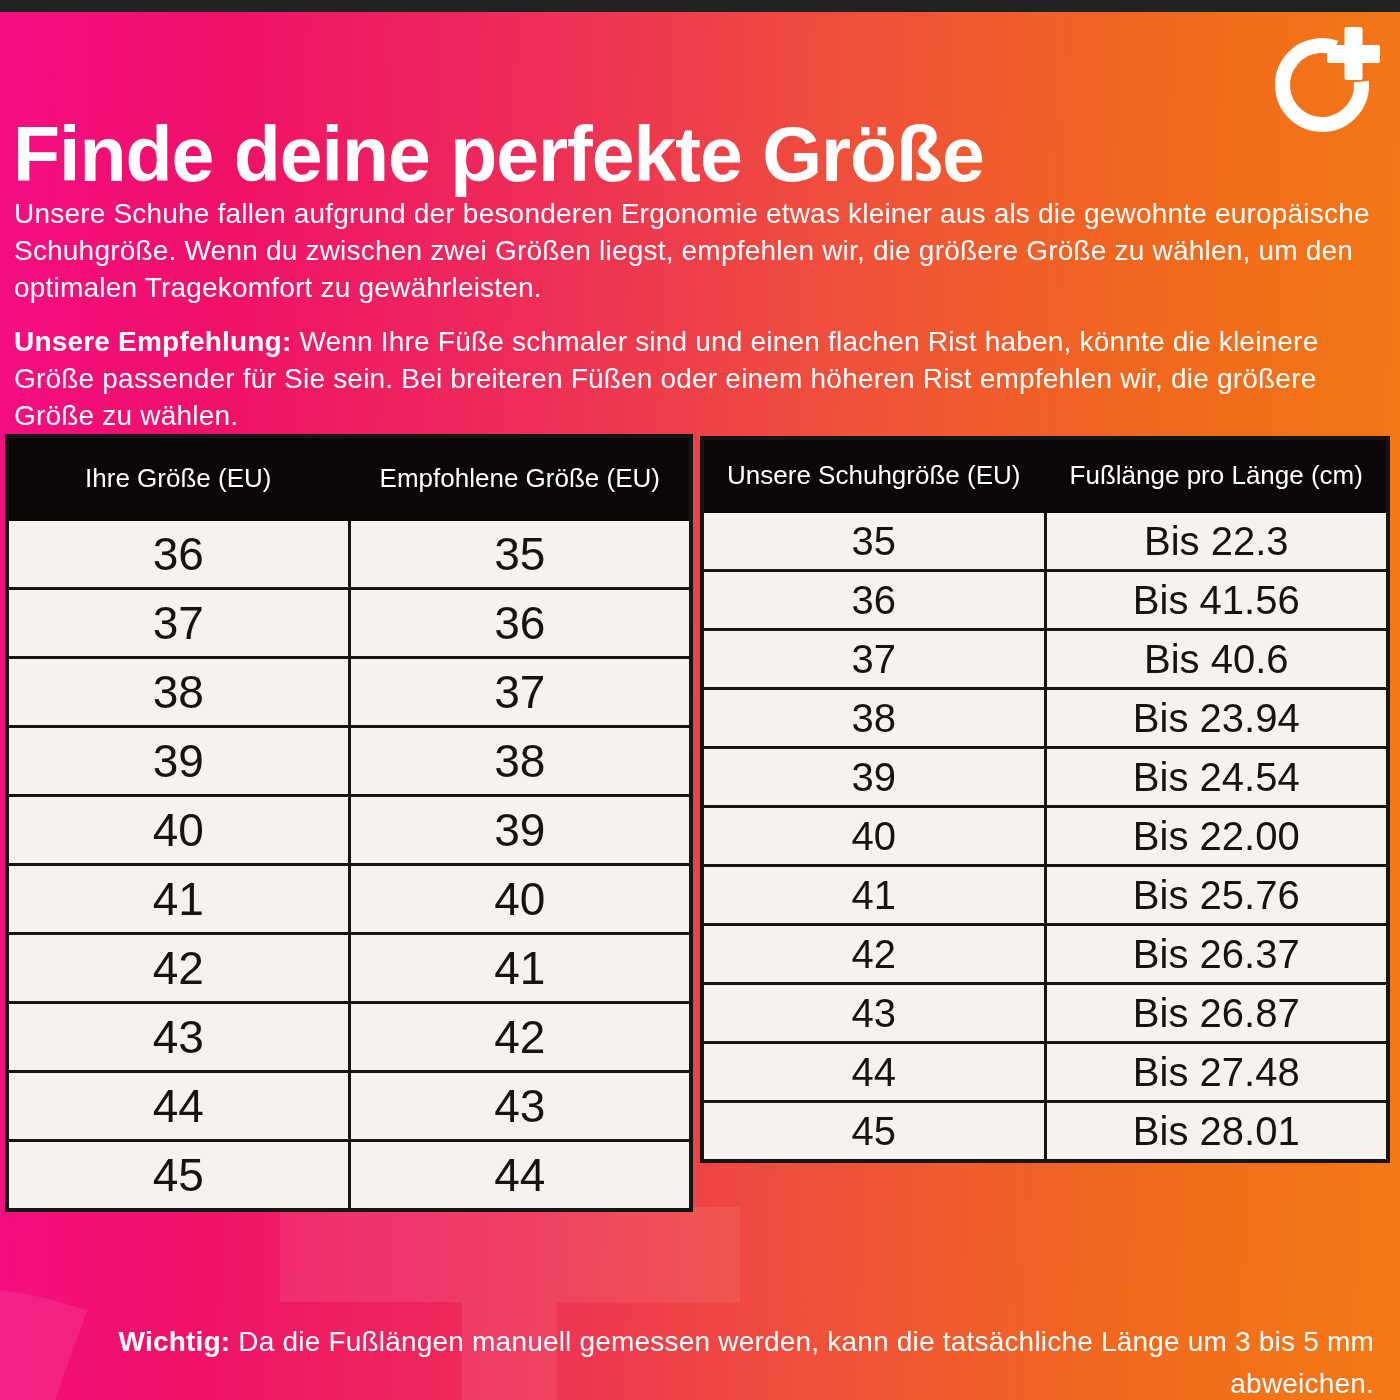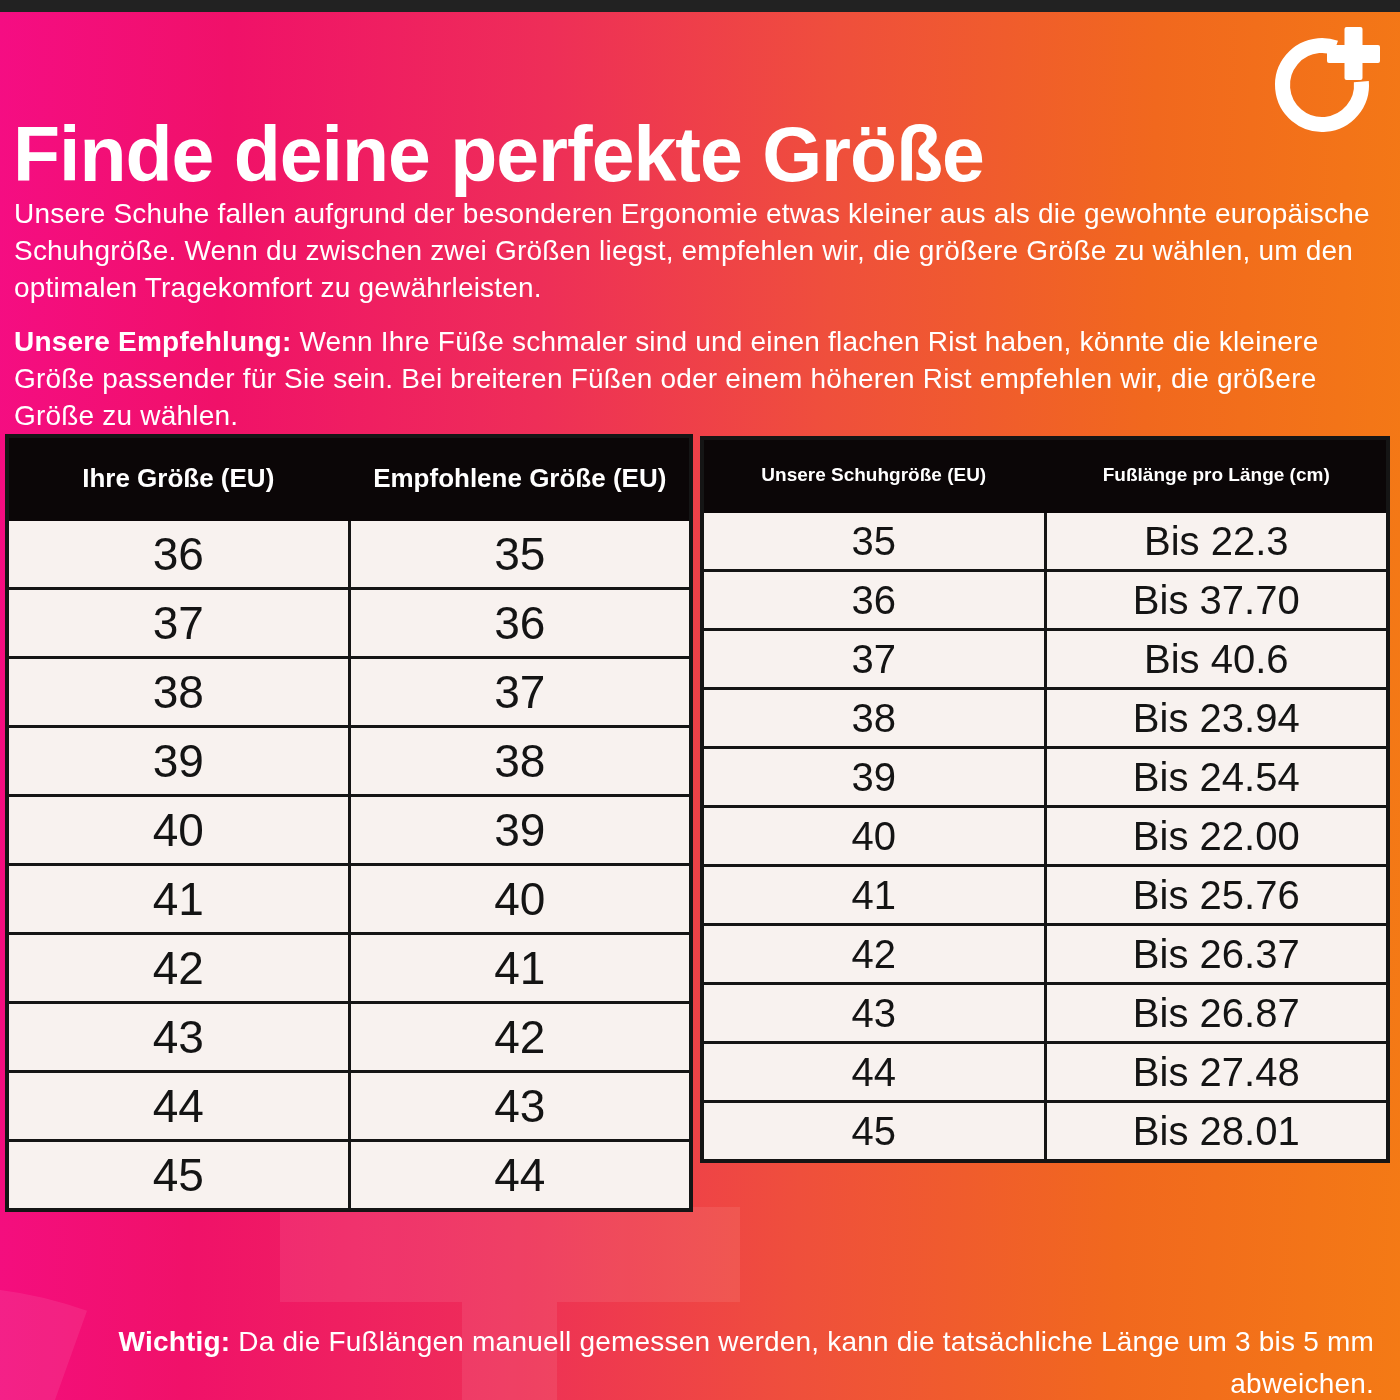--- a/index.html
+++ b/index.html
@@ -26,31 +26,31 @@
   .note{top:1281px;width:1360px;line-height:1.5;text-align:right;}
   .para b{font-weight:700;}
   .logo{position:absolute;left:1272px;top:14px;width:112px;height:112px;}
   .watermark{position:absolute;left:-260px;top:1100px;width:1060px;height:1060px;opacity:.08;pointer-events:none;}
   table.tbl{
     position:absolute;border-collapse:collapse;table-layout:fixed;
     border:4px solid #151515;
   }
   .tbl th{
     background:#0b0607;color:#fff;border:3px solid #0b0607;
-    vertical-align:middle;font-weight:700;
+    vertical-align:middle;font-weight:400;
   }
   .tbl td{
     background:#f8f2ef;color:#141414;border:3px solid #151515;
     text-align:center;vertical-align:middle;font-weight:400;
   }
   .tbl-left{left:5px;top:422px;width:688px;}
   .tbl-left th{height:78px;font-size:26px;}
   .tbl-left td{height:64px;font-size:46px;}
   .tbl-right{left:700px;top:424px;width:690px;}
-  .tbl-right th{height:68px;font-size:19px;}
+  .tbl-right th{height:68px;font-size:26px;}
   .tbl-right td{height:54px;font-size:40px;}
 </style>
 </head>
 <body>
 
 <div class="page">
 
   <svg class="watermark" viewBox="0 0 1060 1060" xmlns="http://www.w3.org/2000/svg" aria-hidden="true">
     <circle cx="210" cy="580" r="350" fill="none" stroke="#ffffff" stroke-width="110" stroke-dasharray="1800 400" transform="rotate(-5 210 580)"></circle>
     <rect x="540" y="95" width="460" height="95" fill="#ffffff"></rect>
@@ -129,21 +129,21 @@
       </tr>
     </thead>
     <tbody>
 
     <tr>
         <td>35</td>
         <td>Bis 22.3</td>
       </tr>
         <tr>
         <td>36</td>
-        <td>Bis 37.70</td>
+        <td>Bis 41.56</td>
       </tr>
         <tr>
         <td>37</td>
         <td>Bis 40.6</td>
       </tr>
         <tr>
         <td>38</td>
         <td>Bis 23.94</td>
       </tr>
         <tr>

